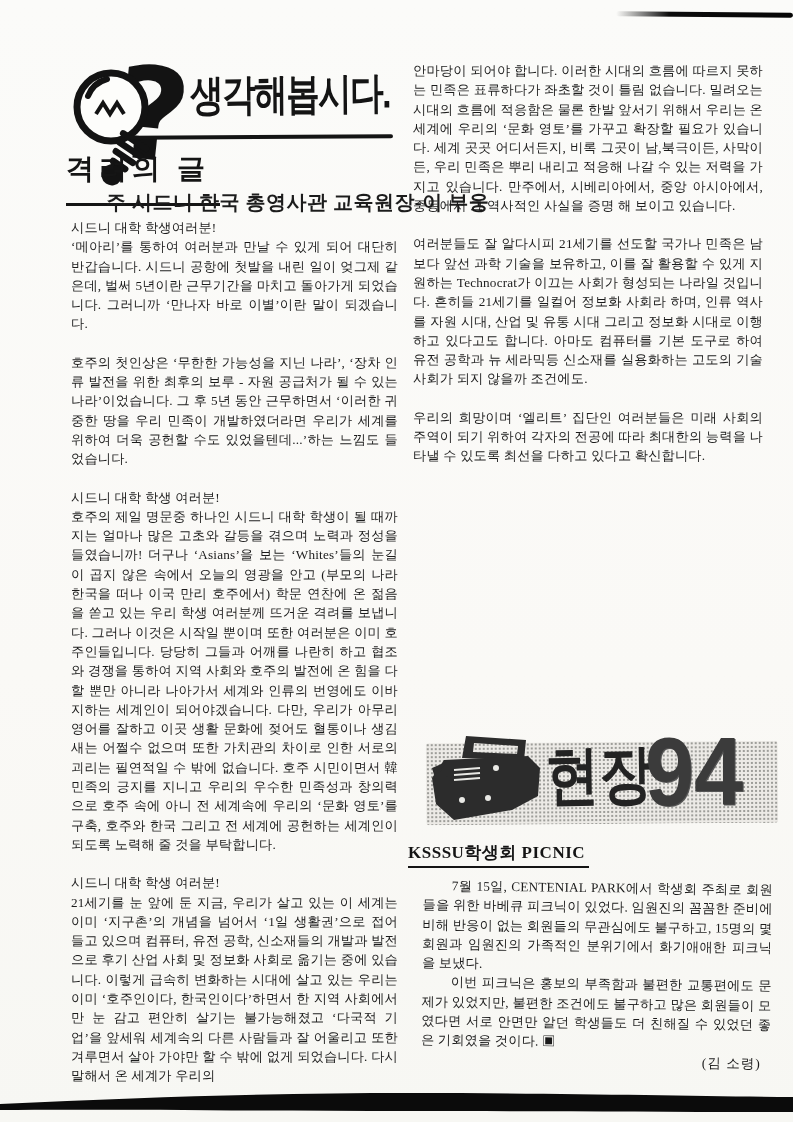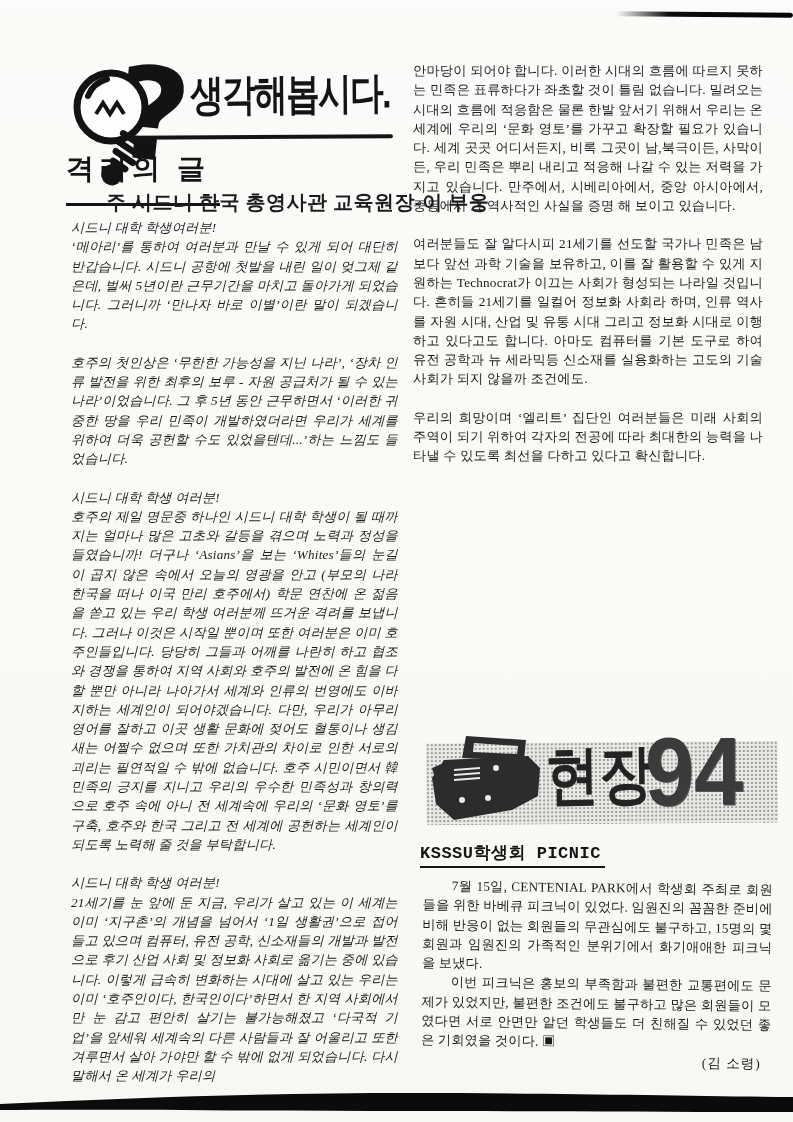--- a/index.html
+++ b/index.html
@@ -41,21 +41,21 @@
     border-bottom:3px solid #151515; padding:0 10px 15px 0;
     color:#151515; white-space:nowrap;
   }
   .article-byline {
     position:absolute; left:106px; top:189px;
     font-size:20px; font-weight:700; letter-spacing:0.5px; white-space:nowrap;
   }
 
   
   .col { position:absolute; overflow:hidden; }
-  .col-left  { left:71px;  top:218px; width:327px; height:882px;font-style:italic; }
+  .col-left  { left:71px;  top:218px; width:327px; height:882px; }
   .col-right { left:413px; top:61px;  width:350px; height:648px; }
   .para {
     white-space:pre-line; text-align:justify;
     font-size:13.2px; line-height:19.3px; letter-spacing:0.2px;
     margin:0 0 19px 0; color:#1b1b1b;
   }
 
   
   .hj-band {
     position:absolute; left:426px; top:742px; width:352px; height:82px;
@@ -74,22 +74,22 @@
   .hj-year {
     position:absolute; left:645px; top:724px;
     font-family:"Liberation Sans", sans-serif; font-weight:800;
     font-size:96px; line-height:1; color:#3b3b3b;
     transform:scaleX(0.92); transform-origin:left top; white-space:nowrap;
     text-shadow:1px 1px 0 #555;
   }
 
   
   .picnic-heading {
-    position:absolute; left:420px; top:841px;
-    font-family:Liberation Mono, monospace;
+    position:absolute; left:408px; top:841px;
+    font-family:Liberation Serif, serif;
     font-size:17px; font-weight:800; letter-spacing:0.5px;
     border-bottom:2.5px solid #141414; padding:0 4px 2px 0;
     color:#141414; white-space:nowrap;
   }
   .picnic-body {
     position:absolute; left:423px; top:876px; width:350px;
     transform:rotate(0.7deg); transform-origin:left top;
   }
   .picnic-body .para { margin:0; text-indent:2.2em; }
   .picnic-signature {

